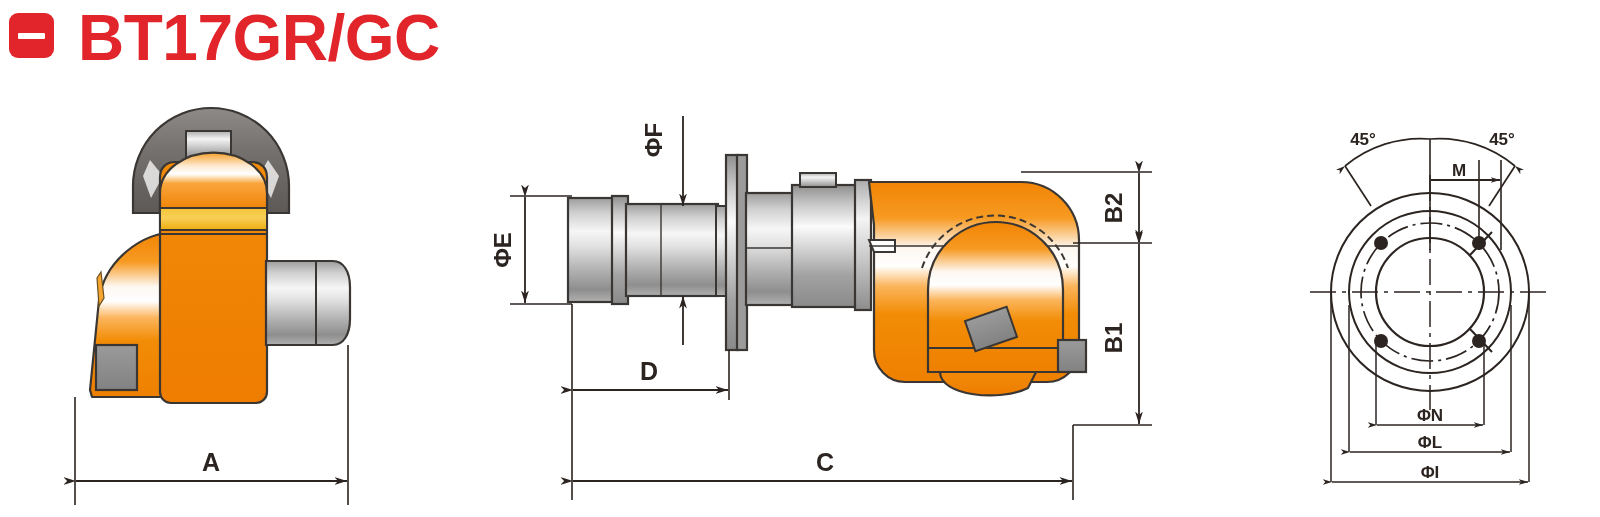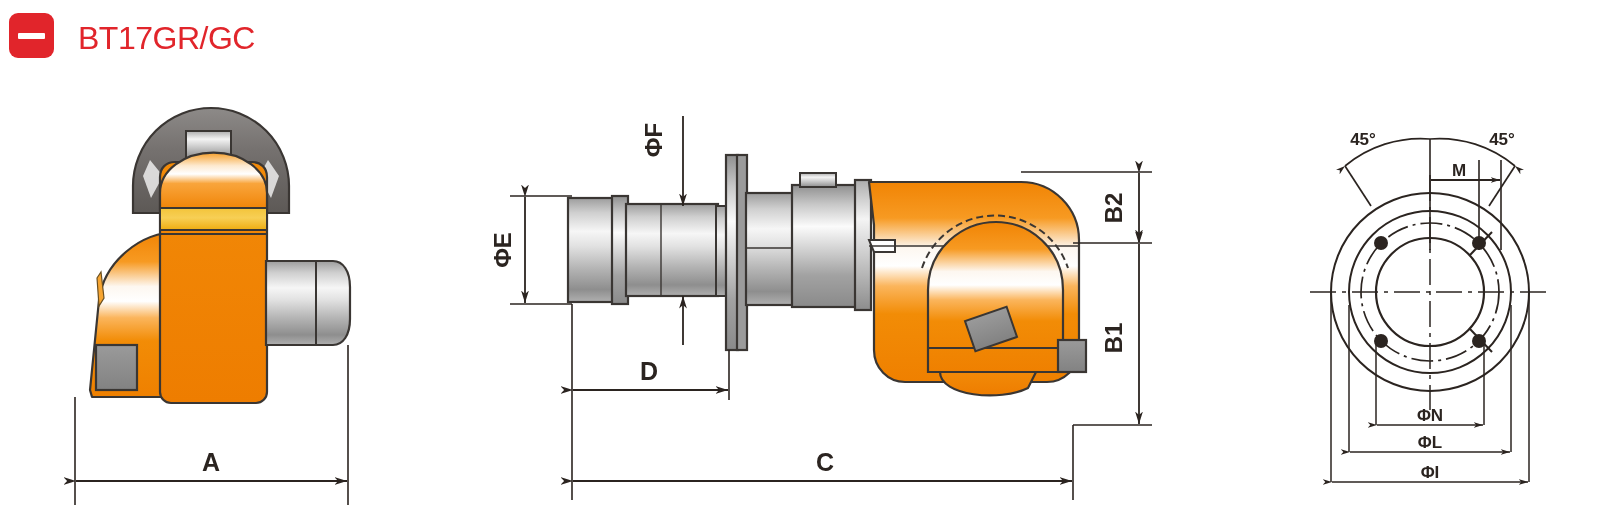--- a/index.html
+++ b/index.html
@@ -34,22 +34,22 @@
   #minus-badge .bar {
     position: absolute;
     left: 9px; top: 19.5px;
     width: 27px; height: 6.5px;
     background: #ffffff;
     border-radius: 1px;
   }
   #model-title {
     position: absolute;
     left: 78px; top: 9px;
-    font-size: 32px;
-    font-weight: normal;
+    font-size: 64px;
+    font-weight: bold;
     color: #e1252b;
     letter-spacing: -0.5px;
     line-height: 58px;
     white-space: nowrap;
     font-family: "Liberation Sans", sans-serif;
   }
 
   
   #drawing {
     position: absolute;

